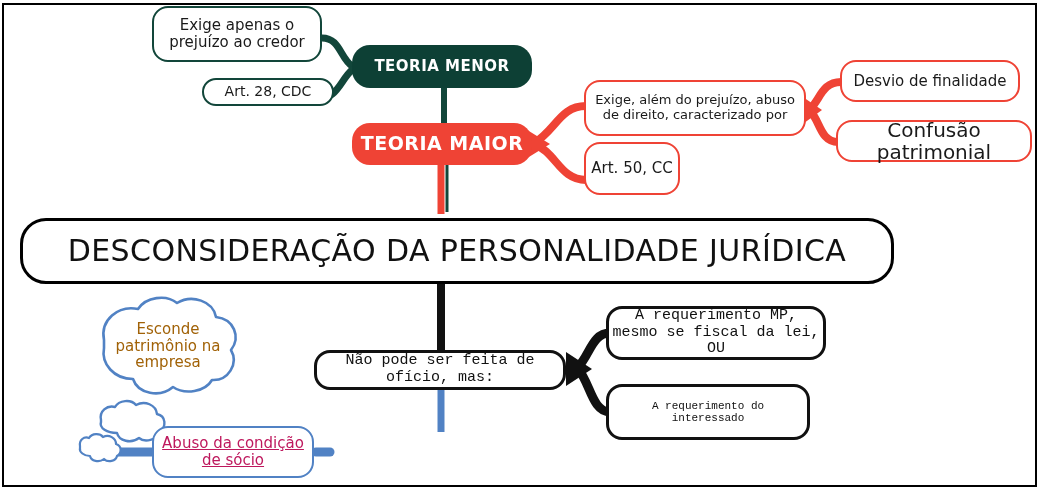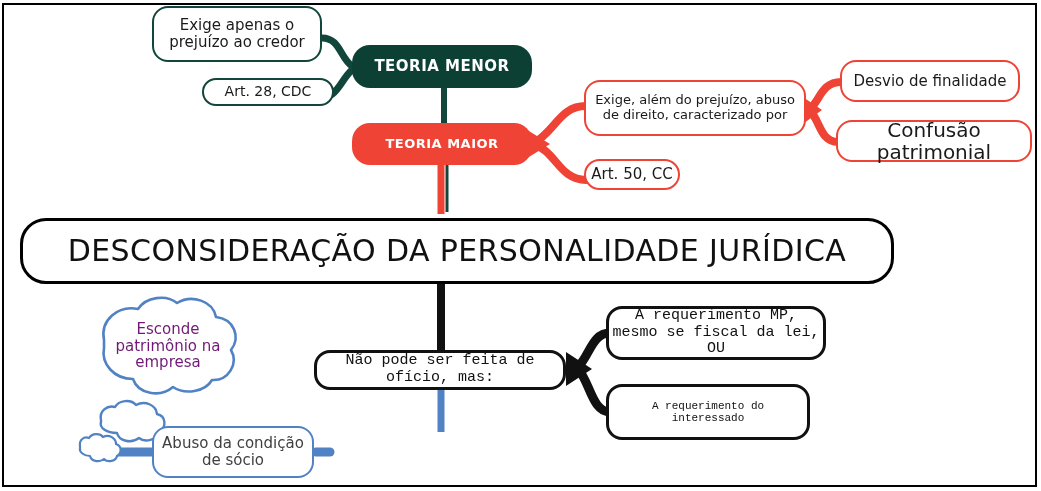--- a/index.html
+++ b/index.html
@@ -44,38 +44,38 @@
 
   
   .pill{
     background:#ffffff;
     border-style:solid;
     border-radius:16px;
   }
   .pill.green{ border-color:#12463a; border-width:2.5px; color:#1a1a1a; }
   .pill.red  { border-color:#ef4335; border-width:2.5px; color:#1a1a1a; }
   .pill.black{ border-color:#111111; border-width:3px;   color:#111111;font-family:Liberation Mono, monospace; }
-  .pill.blue { border-color:#5182c4; border-width:2.5px; color:#404040; }
+  .pill.blue { border-color:#5182c4; border-width:2.5px; color:#be185d;text-decoration:underline; }
 
   
   .solid{ border-radius:18px; color:#ffffff; letter-spacing:.5px; }
   .solid.green{ background:#0d4035;text-align:center; }
   .solid.red  { background:#ef4335; }
   .solid.blue { background:#5182c4; }
 
   
   #title-node{
     background:#ffffff;
     border:3px solid #000000;
     border-radius:26px;
     color:#111111;
     letter-spacing:.4px;
   }
 
-  .cloud{ background:transparent; border:none; color:#701a75; }
+  .cloud{ background:transparent; border:none; color:#a16207; }
 
   .txt{ display:block; }
 </style>
 </head>
 <body>
 
 <div id="canvas">
 
   <svg id="wires" viewBox="0 0 1041 491" xmlns="http://www.w3.org/2000/svg">
 
@@ -144,30 +144,30 @@
   </div>
 
   <div class="node pill green" style="left:182px; top:78px; width:132px; height:28px; font-size:14px;margin-left:20px;">
     <span class="txt">Art. 28, CDC</span>
   </div>
 
   <div class="node solid green" style="left:352px; top:45px; width:180px; height:43px; font-size:15px; font-weight:600;">
     <span class="txt">TEORIA MENOR</span>
   </div>
 
-  <div class="node solid red" style="left:352px; top:123px; width:180px; height:42px; font-size:13px; font-weight:600;">
+  <div class="node solid red" style="left:352px; top:123px; width:180px; height:42px; font-size:19px; font-weight:600;">
     <span class="txt">TEORIA MAIOR</span>
   </div>
 
   <div class="node pill red" style="left:584px; top:80px; width:222px; height:56px; font-size:13px;">
     <span class="txt">Exige, além do prejuízo, abuso
 de direito, caracterizado por</span>
   </div>
 
-  <div class="node pill red" style="left:584px; top:159px; width:96px; height:31px; font-size:15px;">
+  <div class="node pill red" style="left:584px; top:142px; width:96px; height:53px; font-size:15px;">
     <span class="txt">Art. 50, CC</span>
   </div>
 
   <div class="node pill red" style="left:840px; top:60px; width:180px; height:42px; font-size:15px;">
     <span class="txt">Desvio de finalidade</span>
   </div>
 
   <div class="node pill red" style="left:836px; top:120px; width:196px; height:42px; font-size:20px;">
     <span class="txt">Confusão patrimonial</span>
   </div>

